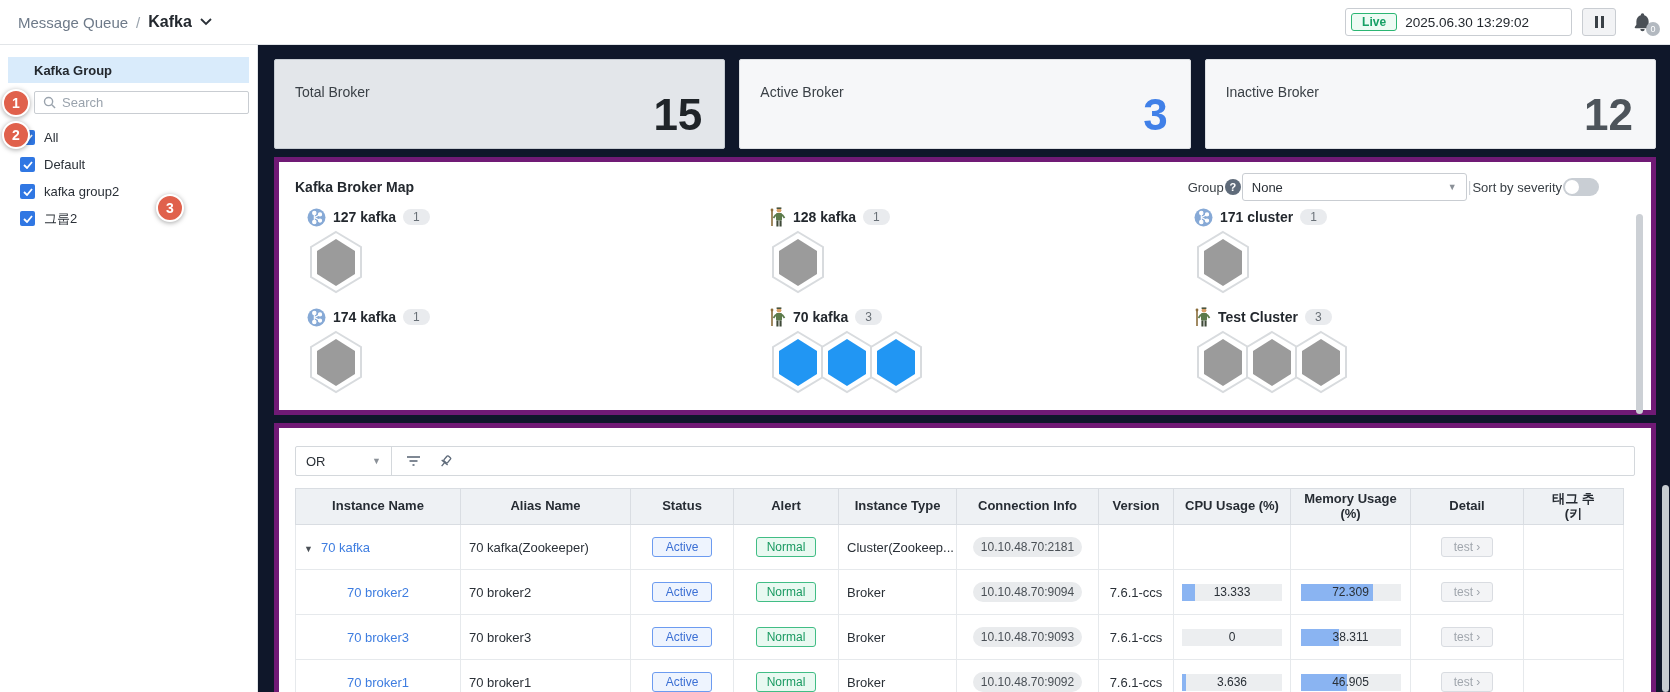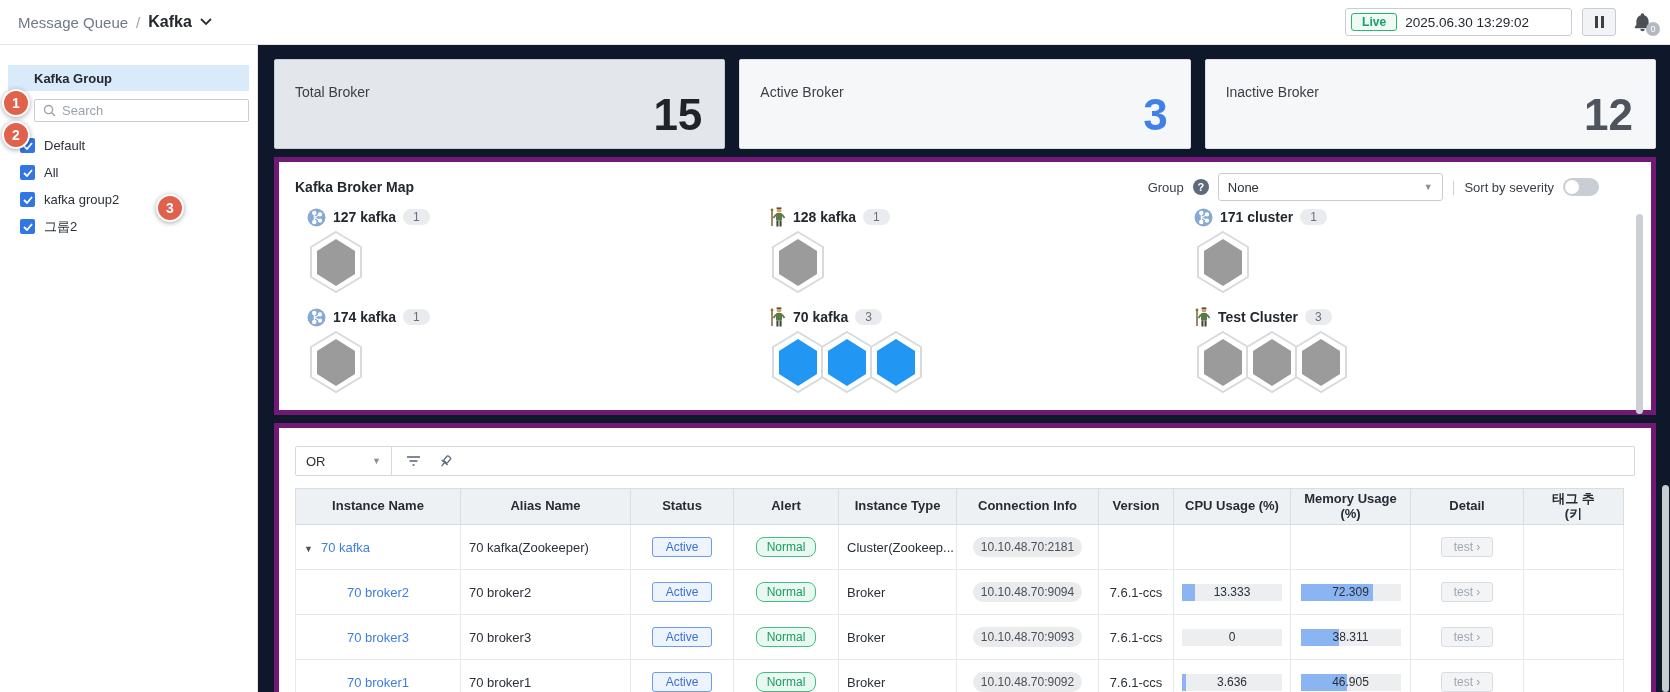--- a/index.html
+++ b/index.html
@@ -25,21 +25,21 @@
   .pause-btn span { display:block; width:3px; height:12px; background:#3a4046; }
   .bell-wrap { position:relative; margin-left:6px; width:22px; height:22px; }
   .bell-badge { position:absolute; right:-6px; bottom:-3px; width:14px; height:14px; border-radius:50%;
                 background:#b3b9c0; color:#fff; font-size:9px; display:flex; align-items:center; justify-content:center; }
 
   
   .sidebar { position:absolute; top:45px; left:0; bottom:0; width:258px; background:#fff;
              border-right:1px solid #e2e5e8; padding-top:10px; }
   .sidebar-header { display:flex; justify-content:space-between; align-items:center; padding:0 14px 0 16px; height:26px; }
   .sidebar-title { font-size:14px; font-weight:bold; color:#23282e; }
-  .group-row { margin:10px 8px 0; background:#d9ebfb; height:26px; display:flex; align-items:center;
+  .group-row { margin:2px 8px 0; background:#d9ebfb; height:26px; display:flex; align-items:center;
                padding-left:26px; font-weight:bold; font-size:13px; color:#23282e; }
   .search-box { margin:8px 8px 0 34px; height:23px; border:1px solid #c9cdd2; border-radius:2px;
                 display:flex; align-items:center; gap:6px; padding:0 8px; background:#fff; }
   .search-placeholder { color:#9aa3ad; font-size:13px; }
   .filter-list { margin:10px 0 0 20px; }
   .filter-item { display:flex; align-items:center; gap:9px; height:27px; font-size:13px; color:#2a3037; cursor:pointer; }
   .checkbox { width:15px; height:15px; background:#3077e3; border-radius:2px; display:flex;
               align-items:center; justify-content:center; flex:none; }
 
   
@@ -55,21 +55,21 @@
   .card.selected { background:#e3e6ea; border-color:#c6ccd2; }
   .card-label { position:absolute; top:24px; left:20px; font-size:14px; color:#3a4046; }
   .card-value { position:absolute; right:22px; bottom:8px; font-size:44px; font-weight:bold; color:#1f2428; }
   .card-value.blue { color:#4080e8; }
   .card-value.gray { color:#4d545b; }
 
   .panel { background:#fff; border:5px solid #701a75; margin-top:8px; position:relative; }
   .map-panel { height:258px; padding:10px 16px; }
   .map-header { display:flex; justify-content:space-between; align-items:center; height:30px; }
   .panel-title { font-size:14px; font-weight:bold; color:#23282e; }
-  .map-controls { display:flex; align-items:center; gap:9px; font-size:13px; color:#3a4046; margin-right:36px; }
+  .map-controls { display:flex; align-items:center; gap:1px; font-size:13px; color:#3a4046; margin-right:36px; }
   .help-icon { width:16px; height:16px; border-radius:50%; background:#5f6b7a; color:#fff; font-size:11px;
                font-weight:bold; display:flex; align-items:center; justify-content:center; cursor:pointer; }
   .group-select { width:225px; height:28px; border:1px solid #c9cdd2; border-radius:3px; display:flex;
                   align-items:center; justify-content:space-between; padding:0 9px; font-size:13px;
                   color:#2a3037; background:#fff; cursor:pointer; }
   .caret { color:#8a9097; font-size:9px; }
   .ctl-divider { color:#d0d4d9; font-size:14px; }
   .toggle { width:36px; height:18px; border-radius:9px; background:#c9ced4; position:relative; cursor:pointer; }
   .toggle::after { content:""; position:absolute; left:2px; top:2px; width:14px; height:14px; border-radius:50%; background:#fff; }
 
@@ -98,21 +98,21 @@
                     text-align:center; white-space:pre-line; font-size:13px; line-height:1.15; padding:2px 3px; overflow:hidden; }
   .kafka-table td { border:1px solid #e6e9ec; height:31px; padding:12px 8px; color:#2a3037;
                     white-space:nowrap; overflow:hidden; }
   .cell-center { text-align:center; }
   .cell-left { text-align:left; }
   .link { color:#3e7de0; text-decoration:none; cursor:pointer; }
   .tri { color:#4a5056; font-size:9px; margin-right:8px; }
   .badge-active { display:inline-block; min-width:60px; padding:2px 0; border:1px solid #6c9bf0; background:#eef4fe;
                   color:#3b6fd4; font-size:12px; border-radius:3px; text-align:center; }
   .badge-normal { display:inline-block; min-width:60px; padding:2px 0; border:1px solid #41bd85; background:#e9f9f1;
-                  color:#199a61; font-size:12px; border-radius:8px; text-align:center; }
+                  color:#199a61; font-size:12px; border-radius:3px; text-align:center; }
   .conn-pill { display:inline-block; background:#e9ebed; border-radius:10px; padding:3px 8px; font-size:12px; color:#4a5056; }
   .bar { width:100px; height:17px; background:#eceef0; position:relative; margin:0 auto; }
   .bar-fill { position:absolute; left:0; top:0; bottom:0; background:#8ab4f2; }
   .bar-text { position:absolute; inset:0; display:flex; align-items:center; justify-content:center; font-size:12px; color:#2a3037; }
   .detail-btn { display:inline-block; background:#f3f4f6; border:1px solid #d9dce1; border-radius:3px;
                 padding:2px 12px; font-size:12px; color:#a0a6ad; cursor:pointer; }
   tr.partial td { height:6px; border-bottom:none; }
 
   .page-scrollbar { position:absolute; right:1px; top:485px; width:7px; height:207px; background:#c7ccd1; border-radius:4px; z-index:30; }
 </style>
@@ -157,29 +157,29 @@
         </svg>
       <span class="search-placeholder">Search</span>
     </div>
     <div class="filter-list">
         <div class="filter-item">
           <span class="checkbox">
             <svg width="10" height="8" viewBox="0 0 10 8">
               <polyline points="1,4 4,7 9,1" fill="none" stroke="#fff" stroke-width="1.8"></polyline>
             </svg>
           </span>
-          <span>Default</span>
+          <span>All</span>
         </div>
         <div class="filter-item">
           <span class="checkbox">
             <svg width="10" height="8" viewBox="0 0 10 8">
               <polyline points="1,4 4,7 9,1" fill="none" stroke="#fff" stroke-width="1.8"></polyline>
             </svg>
           </span>
-          <span>All</span>
+          <span>Default</span>
         </div>
         <div class="filter-item">
           <span class="checkbox">
             <svg width="10" height="8" viewBox="0 0 10 8">
               <polyline points="1,4 4,7 9,1" fill="none" stroke="#fff" stroke-width="1.8"></polyline>
             </svg>
           </span>
           <span>kafka group2</span>
         </div>
         <div class="filter-item">

